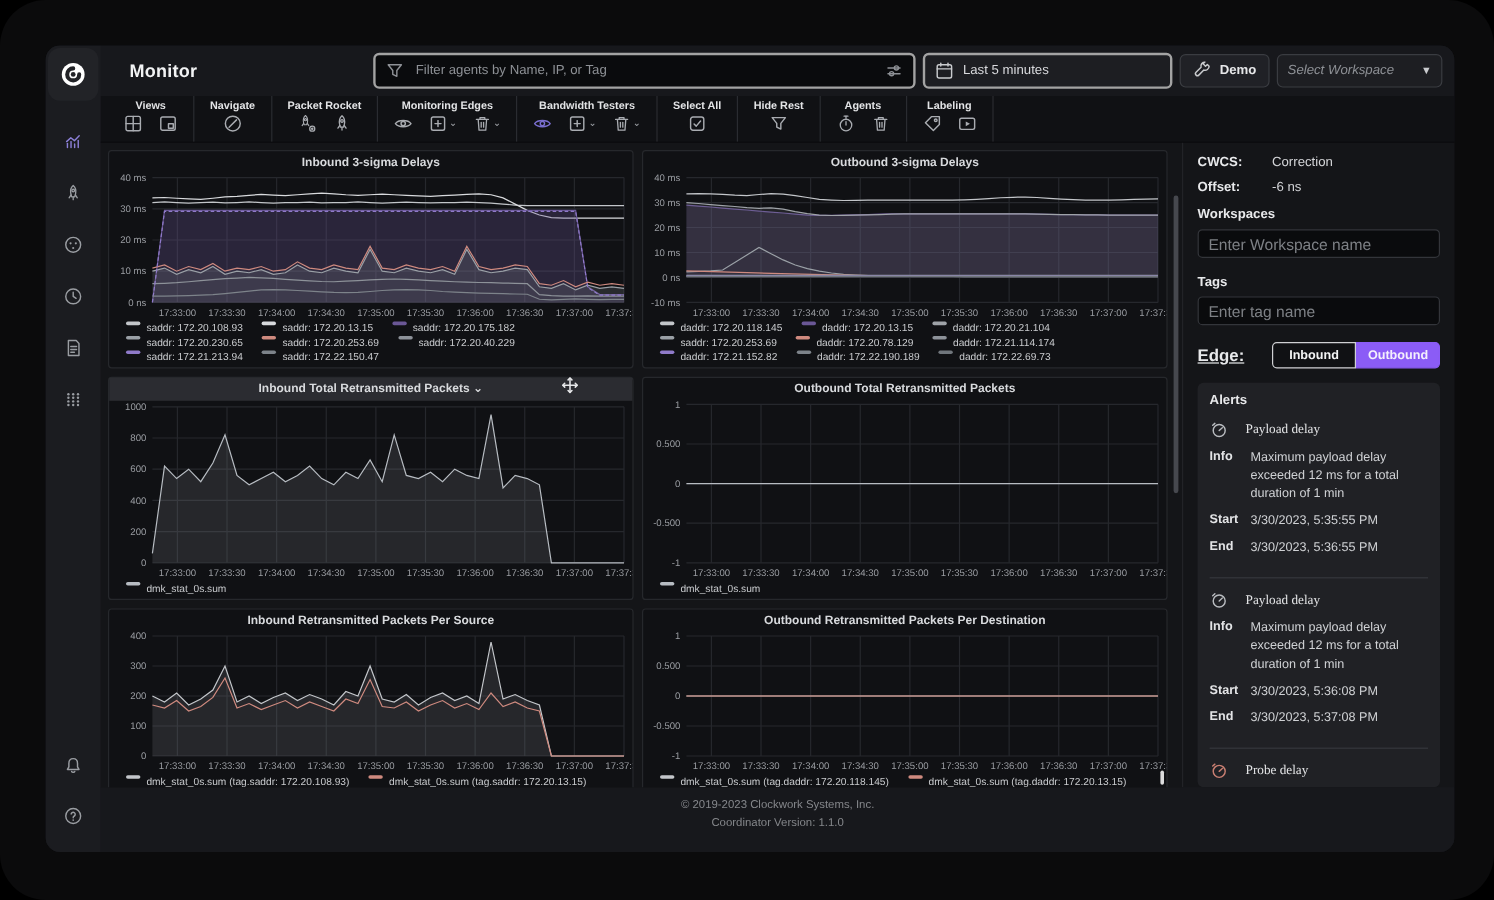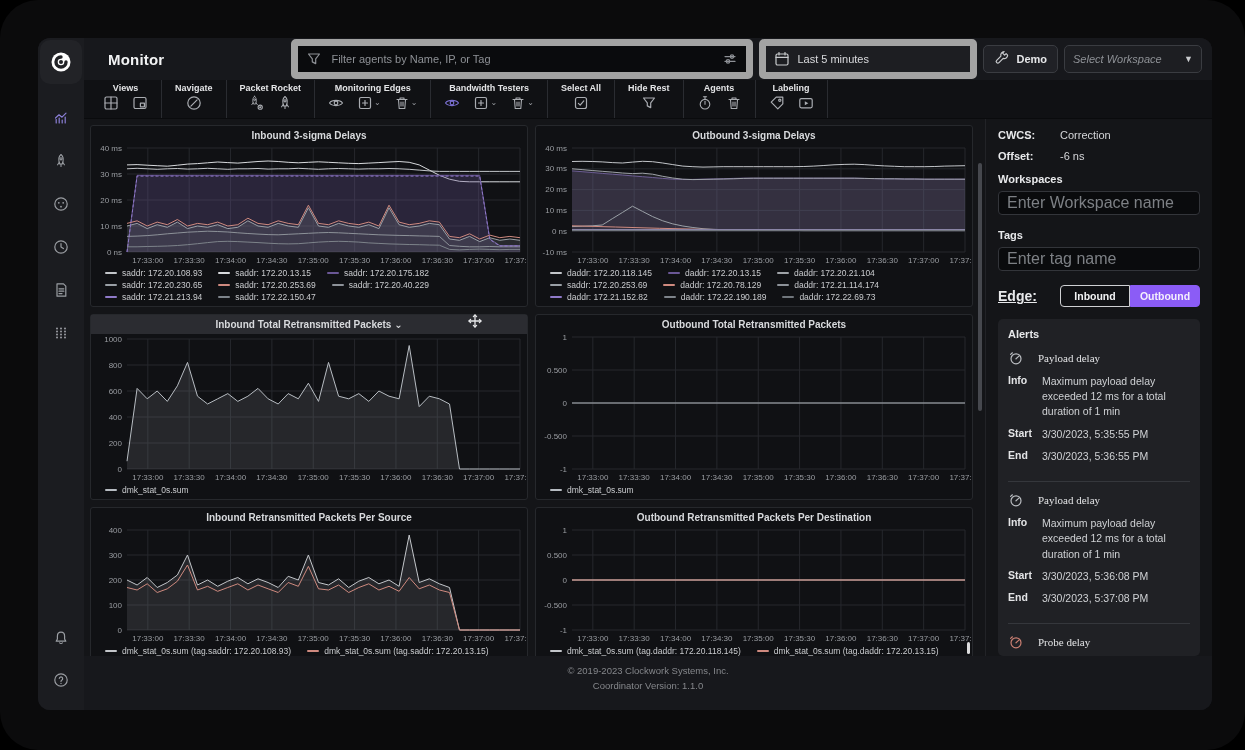--- a/index.html
+++ b/index.html
@@ -10,21 +10,21 @@
   .sidebar{width:46px;background:#1b1c20;display:flex;flex-direction:column;align-items:center;flex:none;}
   .logo{width:42px;height:44px;background:#222327;border-radius:10px;display:flex;align-items:center;justify-content:center;margin-top:2px;}
   .side-icons{display:flex;flex-direction:column;gap:19px;margin-top:22px;flex:1;}
   .side-bottom{display:flex;flex-direction:column;gap:18px;margin-bottom:18px;}
   .sideitem{width:24px;height:24px;display:flex;align-items:center;justify-content:center;cursor:pointer;}
   
   .maincol{flex:1;display:flex;flex-direction:column;min-width:0;}
   .hdr{height:42px;display:flex;align-items:center;padding:0 10px 0 8px;gap:6px;background:#17181c;margin-left:16px;}
   .hdr-title{font-size:15px;font-weight:bold;color:#f2f3f4;letter-spacing:.2px;margin-right:8px;}
   .hdr-spacer{flex:1;}
-  .inputbox{height:26px;background:#0a0b0d;border:7px solid #a3a3a3;border-radius:5px;display:flex;align-items:center;color:#9a9da2;font-size:11px;padding:0 8px;gap:7px;}
+  .inputbox{height:26px;background:#0a0b0d;border:2px solid #a3a3a3;border-radius:5px;display:flex;align-items:center;color:#9a9da2;font-size:11px;padding:0 8px;gap:7px;}
   .filterbox{width:432px;}
   .filterbox input{flex:1;background:transparent;border:none;outline:none;color:#d7d8da;font-size:11px;font-family:inherit;}
   .filterbox input::placeholder{color:#8e9196;}
   .timebox{width:188px;background:#1d1e22;color:#d9dadd;}
   .btn{height:26px;background:#202126;border:1px solid #3a3c41;border-radius:5px;display:flex;align-items:center;gap:6px;padding:0 10px;color:#e6e7e9;font-size:11px;font-weight:bold;cursor:pointer;}
   .wsbox{width:120px;background:#1d1e22;border:1px solid #3a3c41;border-radius:5px;height:26px;display:flex;align-items:center;padding:0 8px;color:#8e9196;font-size:11px;font-style:italic;justify-content:space-between;cursor:pointer;}
   
   .toolbar{height:38px;background:#101114;border-bottom:1px solid #0a0b0d;display:flex;align-items:stretch;padding-left:6px;}
   .tgroup{display:flex;flex-direction:column;align-items:center;justify-content:flex-start;padding:3px 13px 0;border-right:1px solid #2a2c31;}
   .tgroup-label{font-size:9px;font-weight:bold;color:#e3e4e6;margin-bottom:2px;white-space:nowrap;}
@@ -35,32 +35,32 @@
   .content{flex:1;display:flex;min-height:0;}
   .dash{flex:1;position:relative;padding:6px 12px 0 6px;min-width:0;overflow:hidden;background:#141518;}
   .row{display:flex;gap:7px;margin-bottom:7px;}
   .r1{height:182px;}.r2{height:186px;}.r3{height:154px;}
   .panel{flex:1;background:#101114;border:1px solid #26282c;border-radius:3px;display:flex;flex-direction:column;min-width:0;position:relative;}
   .ptitle{font-size:10px;font-weight:bold;color:#d8dadd;text-align:center;padding:4px 0 2px;flex:none;position:relative;}
   .ptitle.hl{background:#2b2c31;padding:4px 0;}
   .plot{flex:1;min-height:0;position:relative;}
   .plot svg{position:absolute;inset:0;}
   .legend{flex:none;display:flex;flex-wrap:wrap;column-gap:16px;row-gap:2px;padding:2px 8px 4px 14px;overflow:hidden;}
-  .lgi{display:flex;align-items:center;gap:5px;font-size:8.5px;color:#c9cbce;white-space:nowrap;}
+  .lgi{display:flex;align-items:flex-start;gap:5px;font-size:8.5px;color:#c9cbce;white-space:nowrap;}
   .lgm{width:12px;height:2.5px;border-radius:2px;flex:none;}
   .vscroll{position:absolute;right:3px;top:44px;width:4px;height:248px;background:#46484e;border-radius:2px;}
   .mini-scroll{position:absolute;right:2px;bottom:6px;width:3px;height:12px;background:#dcdcdd;border-radius:2px;}
   .movecur{position:absolute;right:44px;top:-2px;}
   
   .rpanel{width:202px;flex:none;background:#141518;border-left:1px solid #222327;padding:10px 12px 0;display:flex;flex-direction:column;overflow:hidden;}
   .kv{display:flex;font-size:11px;margin-bottom:9px;}
   .kv .k{font-weight:bold;color:#e8e9eb;width:62px;}
   .kv .v{color:#d4d5d8;}
   .sec-label{font-size:11px;font-weight:bold;color:#e8e9eb;margin:2px 0 6px;}
-  .tinput{width:100%;box-sizing:border-box;height:24px;background:#0a0b0d;border:1px solid #33353a;border-radius:4px;color:#d7d8da;font-size:16px;padding:0 8px;font-family:inherit;outline:none;margin-bottom:12px;}
+  .tinput{width:100%;box-sizing:border-box;height:24px;background:#0a0b0d;border:1px solid #33353a;border-radius:4px;color:#d7d8da;font-size:13px;padding:0 8px;font-family:inherit;outline:none;margin-bottom:12px;}
   .tinput::placeholder{color:#7d8085;}
   .edge-row{display:flex;align-items:center;margin:2px 0 12px;}
   .edge-row .k{font-size:14px;font-weight:bold;color:#e8e9eb;width:62px;text-decoration:underline;}
   .toggle{display:flex;flex:1;}
   .tog{flex:1;text-align:center;font-size:10.5px;font-weight:bold;padding:4px 0;cursor:pointer;}
   .tog.inb{color:#f2f3f4;background:#101114;border:1px solid #cfd0d3;border-radius:4px 0 0 4px;}
   .tog.outb{color:#f4effd;background:#8b5cf6;border:1px solid #8b5cf6;border-radius:0 4px 4px 0;}
   .alerts{background:#202125;border-radius:5px;padding:9px 10px;flex:1;overflow:hidden;}
   .alerts-title{font-size:11px;font-weight:bold;color:#e8e9eb;margin-bottom:10px;}
   .alert{padding-bottom:10px;margin-bottom:10px;border-bottom:1px solid #35373c;}

